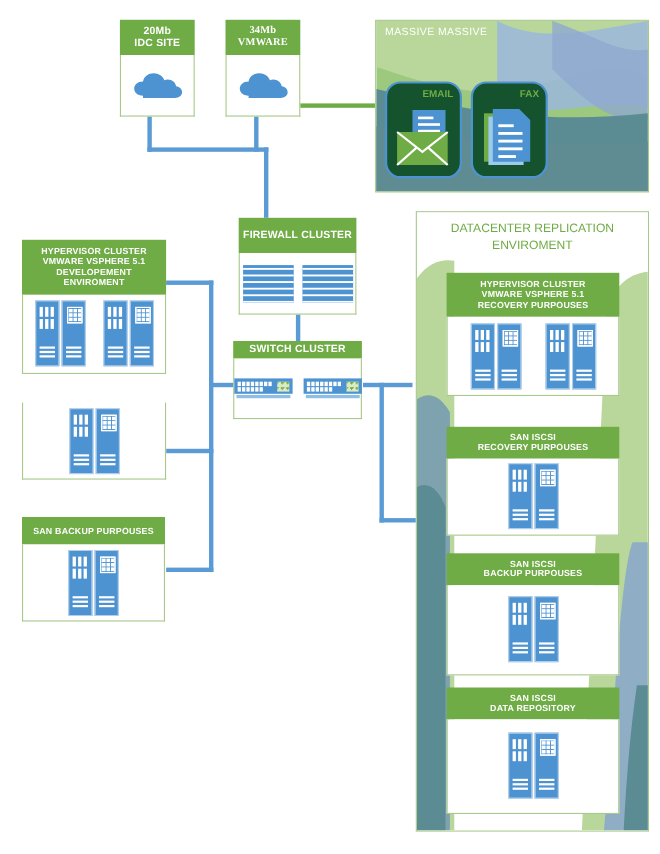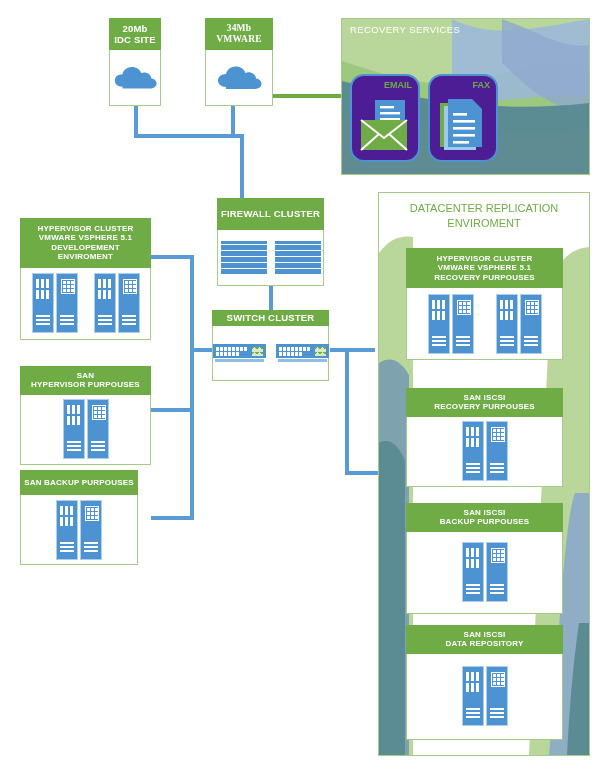--- a/index.html
+++ b/index.html
@@ -76,21 +76,21 @@
   .ln{position:absolute;background:#5B9BD5;}
   .lng{position:absolute;background:#6FAC46;}
 
   
   #massive{position:absolute;left:341px;top:18px;width:247px;height:155px;
            border:1px solid #A7C98A;overflow:hidden;background:#ffffff;}
   #massive .bg{position:absolute;inset:0;}
   #massive .title{position:absolute;left:8px;top:5px;color:#ffffff;
                   font-size:9.5px;letter-spacing:.4px;z-index:5;}
   .svcrow{position:absolute;left:8px;top:55px;display:flex;gap:8px;z-index:5;}
-  .svc{width:70px;height:88px;background:#4c1d95;border:2px solid #4E93D1;
+  .svc{width:70px;height:88px;background:#14532d;border:2px solid #4E93D1;
        border-radius:14px;position:relative;box-sizing:border-box;}
   .svc .lab{position:absolute;right:6px;top:4px;color:#6FAC46;
             font-size:9px;font-weight:bold;}
   .svc .art{position:absolute;left:0;right:0;bottom:6px;top:20px;
             display:flex;align-items:center;justify-content:center;}
 
   
   #dc{position:absolute;left:378px;top:192px;width:210px;height:562px;
       border:1px solid #A7C98A;overflow:hidden;background:#ffffff;}
   #dc .bg{position:absolute;inset:0;}
@@ -114,21 +114,21 @@
   <div class="ln" style="left:151px;top:255px;width:43px;height:4px;"></div>
   <div class="ln" style="left:151px;top:408px;width:43px;height:4px;"></div>
   <div class="ln" style="left:151px;top:516px;width:43px;height:4px;"></div>
 
   <div class="ln" style="left:330px;top:348px;width:45px;height:4px;"></div>
   <div class="ln" style="left:345px;top:348px;width:4px;height:127px;"></div>
   <div class="ln" style="left:345px;top:471px;width:45px;height:4px;"></div>
 
   <div class="lng" style="left:259px;top:94px;width:86px;height:4px;"></div>
 
-  <div class="node cloudbox" style="left:109px;top:18px;width:52px;">
+  <div class="node cloudbox" style="left:109px;top:18px;width:68px;">
     <div class="node-head">
       <span>20Mb</span>
       <span>IDC SITE</span>
     </div>
     <div class="node-body">
       <svg class="cloud" viewBox="0 0 52 30">
         <path fill="#4E93D1" d="M13 24c-5 0-8-3-8-6.5S8 11 13 11c.8-4.5 5-7.5 9.8-7.5 4.6 0 8.4 2.6 9.6 6.4 1-.5 2-.7 3.1-.7 4 0 7.2 2.7 7.6 6.3 3.2.4 5.4 2.6 5.4 5.3 0 3-2.8 5.2-6.4 5.2H13z"></path>
       </svg>
     </div>
   </div>
@@ -147,21 +147,21 @@
 
   <div id="massive">
     <svg class="bg" viewBox="0 0 247 155" preserveAspectRatio="none">
       <rect x="0" y="0" width="247" height="155" fill="#9DC97F"></rect>
       <path d="M0,0 H247 V50 C200,28 150,70 90,64 C50,60 20,48 0,42 Z" fill="#B9D79A"></path>
       <path d="M110,0 C150,20 190,10 247,0 V78 C200,70 150,92 110,74 Z" fill="#9BB7DC" opacity=".85"></path>
       <path d="M160,0 C200,14 220,30 247,26 V90 C210,96 180,62 160,44 Z" fill="#8FA9D0" opacity=".8"></path>
       <path d="M0,62 C60,76 140,96 247,84 V155 H0 Z" fill="#5C8C93"></path>
       <path d="M0,96 C70,104 150,118 247,110 V155 H0 Z" fill="#5E8C92"></path>
     </svg>
-    <div class="title">RECOVERY SERVICES</div>
+    <div class="title">MASSIVE MASSIVE</div>
 
     <div class="svcrow">
 
       <div class="svc">
         <div class="lab">EMAIL</div>
         <div class="art">
           <svg width="56" height="54" viewBox="0 0 56 54">
             <rect x="18" y="2" width="30" height="36" fill="#4E93D1"></rect>
             <g fill="#ffffff">
               <rect x="23" y="8" width="14" height="2.4"></rect>
@@ -314,24 +314,20 @@
               <i></i>
               <i></i>
               <i></i>
             </div>
           </div>
       </div>
     </div>
   </div>
 
   <div class="node san" style="left:20px;top:366px;width:131px;">
-    <div class="node-head">
-      <span>SAN</span>
-      <span>HYPERVISOR PURPOUSES</span>
-    </div>
     <div class="node-body">
       <div class="rack">
         <div class="cab">
             <div class="slots">
               <i></i>
               <i></i>
               <i></i>
               <i></i>
               <i></i>
               <i></i>
@@ -347,21 +343,21 @@
             <div class="bars">
               <i></i>
               <i></i>
               <i></i>
             </div>
           </div>
       </div>
     </div>
   </div>
 
-  <div class="node san" style="left:20px;top:470px;width:118px;">
+  <div class="node san" style="left:20px;top:470px;width:130px;">
     <div class="node-head" style="padding:8px 2px;">
       <span>SAN BACKUP PURPOUSES</span>
     </div>
     <div class="node-body">
       <div class="rack">
         <div class="cab">
             <div class="slots">
               <i></i>
               <i></i>
               <i></i>

